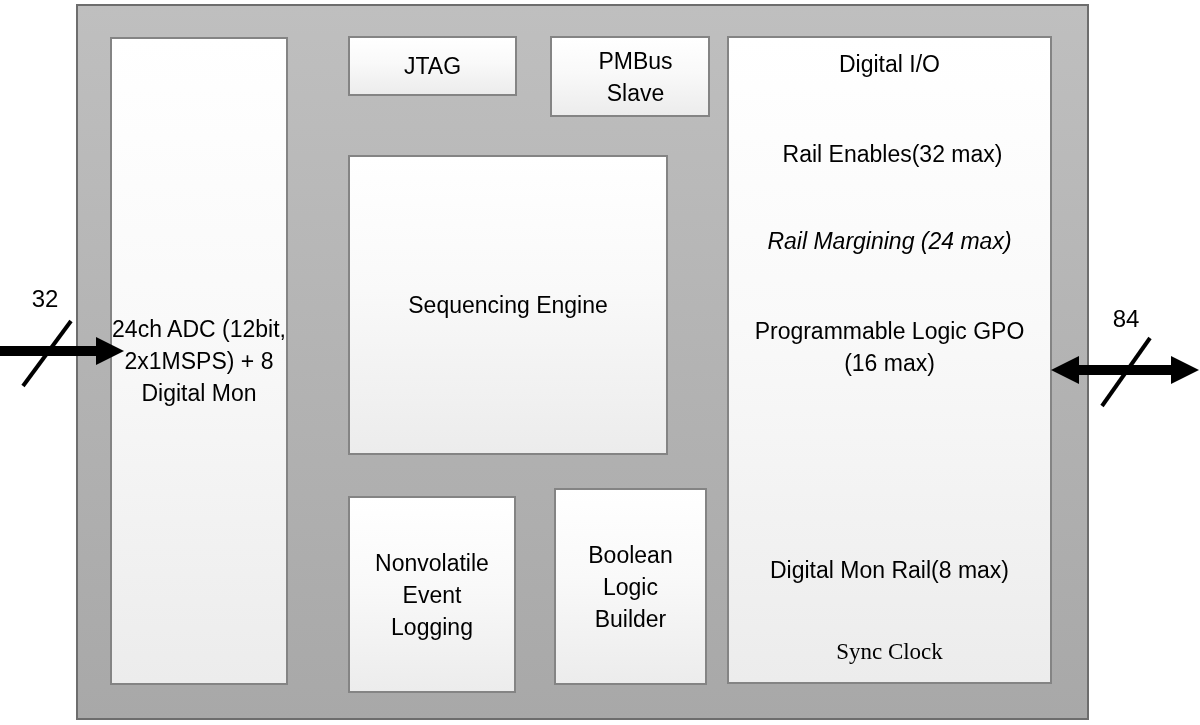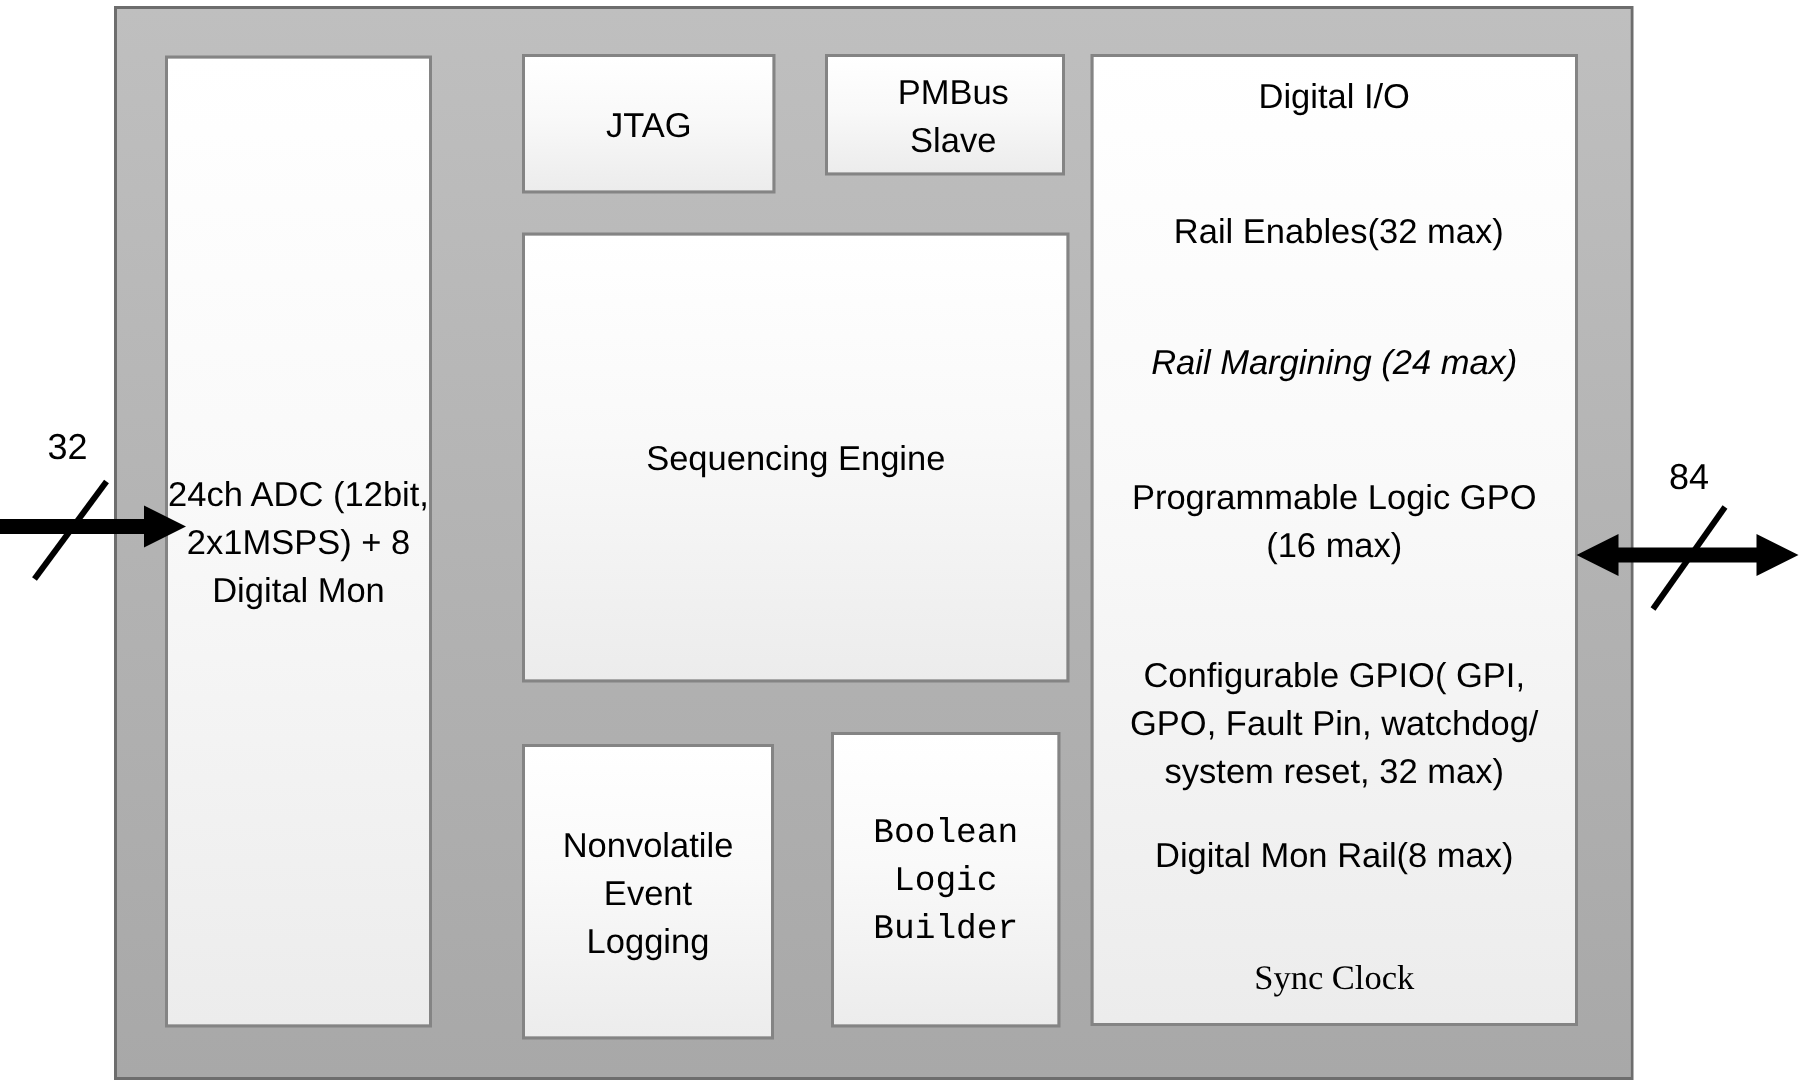--- a/index.html
+++ b/index.html
@@ -12,25 +12,25 @@
     box-sizing:border-box;border:2px solid #6d6d6d;
     background:linear-gradient(180deg,#bfbfbf 0%,#b2b2b2 55%,#a8a8a8 100%);
   }
   .block{
     position:absolute;box-sizing:border-box;border:2px solid #848484;
     background:linear-gradient(180deg,#ffffff 0%,#f9f9f9 45%,#ececec 100%);
     display:flex;align-items:center;justify-content:center;
     font-size:23px;line-height:32px;text-align:center;white-space:pre-line;
   }
   #block-adc        {left:110px;top:37px;width:178px;height:648px;}
-  #block-jtag       {left:348px;top:36px;width:169px;height:93px;}
+  #block-jtag       {left:348px;top:36px;width:169px;height:60px;}
   #block-pmbus      {left:550px;top:36px;width:160px;height:81px;padding-left:11px;}
-  #block-seq        {left:348px;top:155px;width:365px;height:300px;text-align:center;}
+  #block-seq        {left:348px;top:155px;width:320px;height:300px;text-align:center;}
   #block-nvlog      {left:348px;top:496px;width:168px;height:197px;}
-  #block-bool       {left:554px;top:488px;width:153px;height:197px;font-family:Liberation Mono, monospace;}
+  #block-bool       {left:554px;top:488px;width:153px;height:197px;}
   #block-dio        {left:727px;top:36px;width:325px;height:648px;display:block;}
   .dio-line{
     position:absolute;left:0;width:100%;box-sizing:border-box;padding:0 6px;
     font-size:23px;line-height:32px;text-align:center;white-space:pre-line;
   }
   .bus-label{
     position:absolute;font-size:24px;line-height:26px;color:#000;
   }
   #bus-label-left {left:28px;top:286px;width:34px;text-align:center;}
   #bus-label-right{left:1106px;top:306px;width:40px;text-align:center;}
@@ -73,23 +73,20 @@
 Logic
 Builder</span>
   </div>
 
   <div class="block" id="block-dio">
     <div class="dio-line" style="top:10px;">Digital I/O</div>
     <div class="dio-line" style="top:100px;padding-left:12px;">Rail Enables(32 max)</div>
     <div class="dio-line" style="top:187px;font-style:italic;">Rail Margining (24 max)</div>
     <div class="dio-line" style="top:277px;">Programmable Logic  GPO
 (16 max)</div>
-    <div class="dio-line" style="top:396px;">Configurable GPIO( GPI,
-GPO, Fault Pin, watchdog/
-system reset,  32 max)</div>
     <div class="dio-line" style="top:516px;">Digital Mon Rail(8 max)</div>
     <div class="dio-line" style="top:598px;font-family:Liberation Serif, serif;">Sync Clock</div>
   </div>
 
   <svg id="arrow-layer" viewBox="0 0 1200 725" xmlns="http://www.w3.org/2000/svg">
     <g>
       <rect x="0" y="346" width="98" height="10" fill="#000"></rect>
       <polygon points="96,337 124,351 96,365" fill="#000"></polygon>
       <line x1="23" y1="386" x2="71" y2="321" stroke="#000" stroke-width="4"></line>
     </g>

